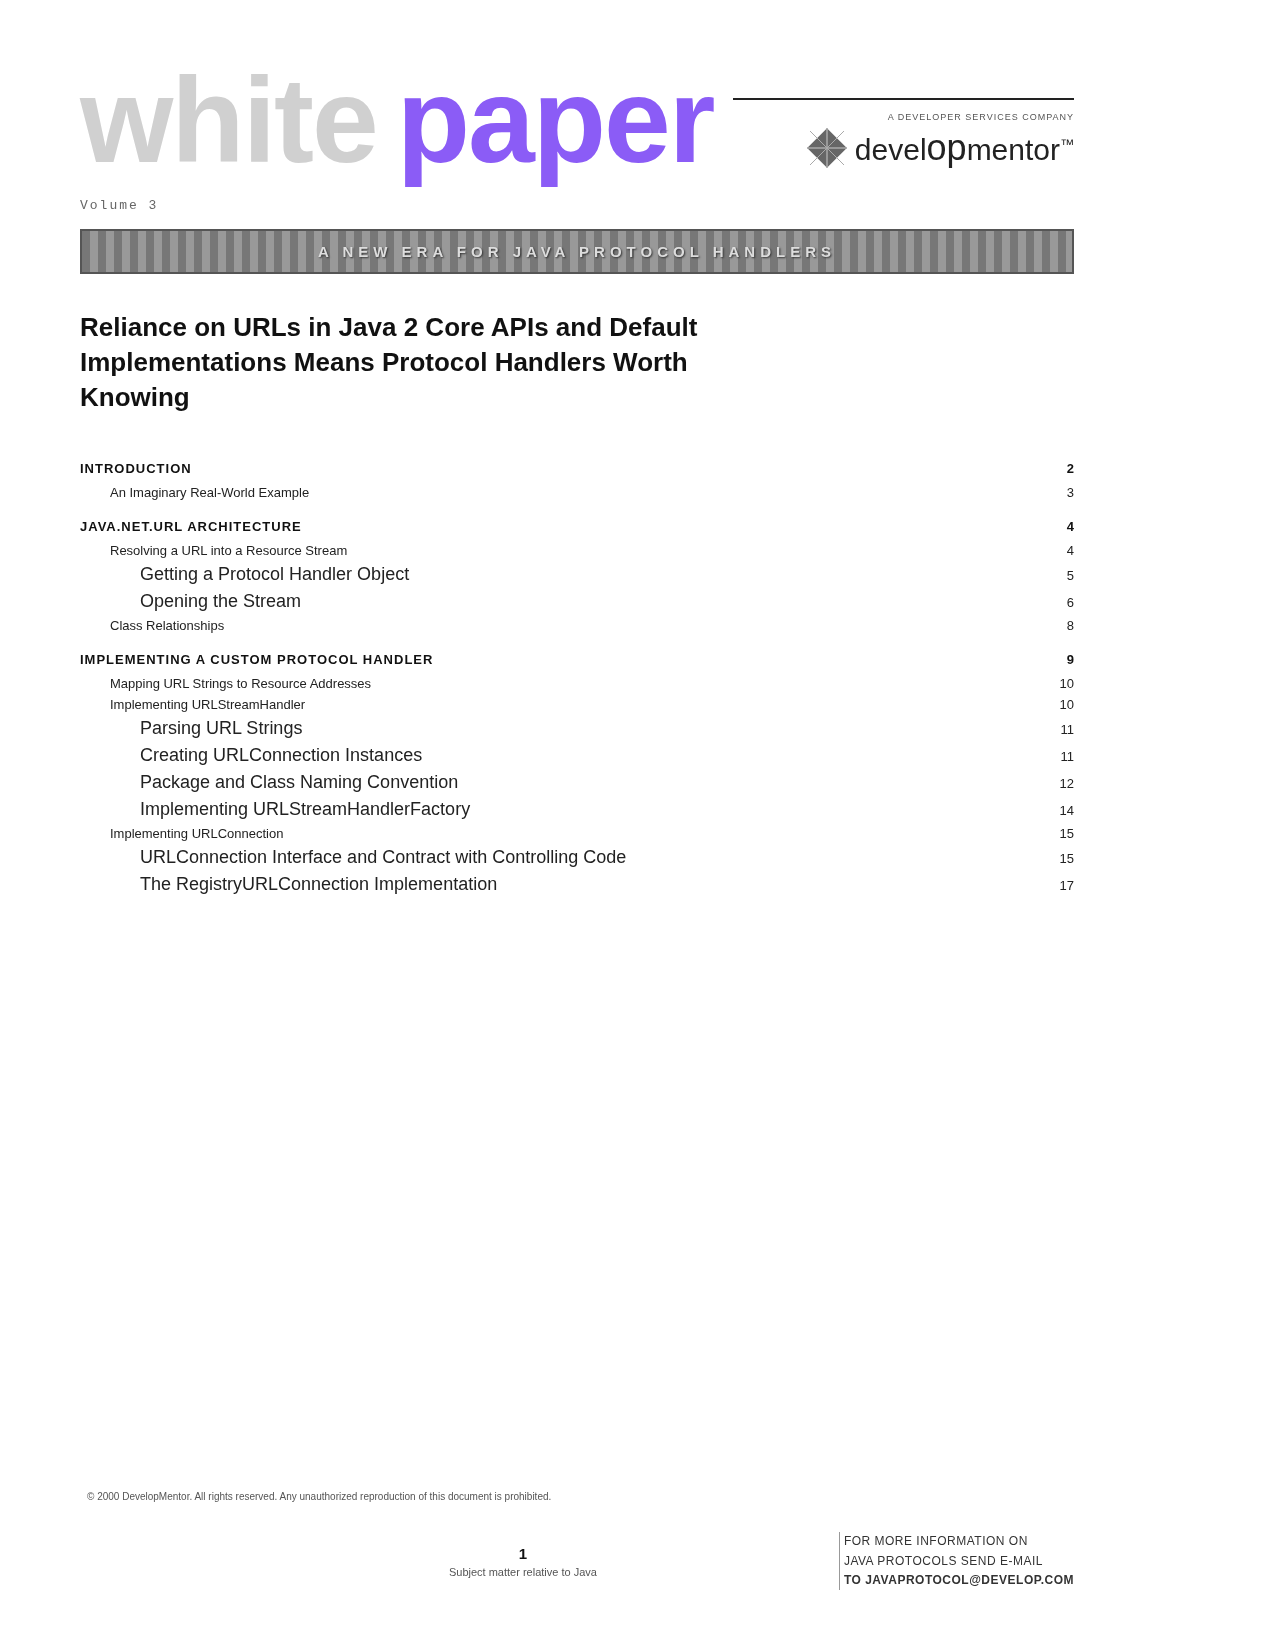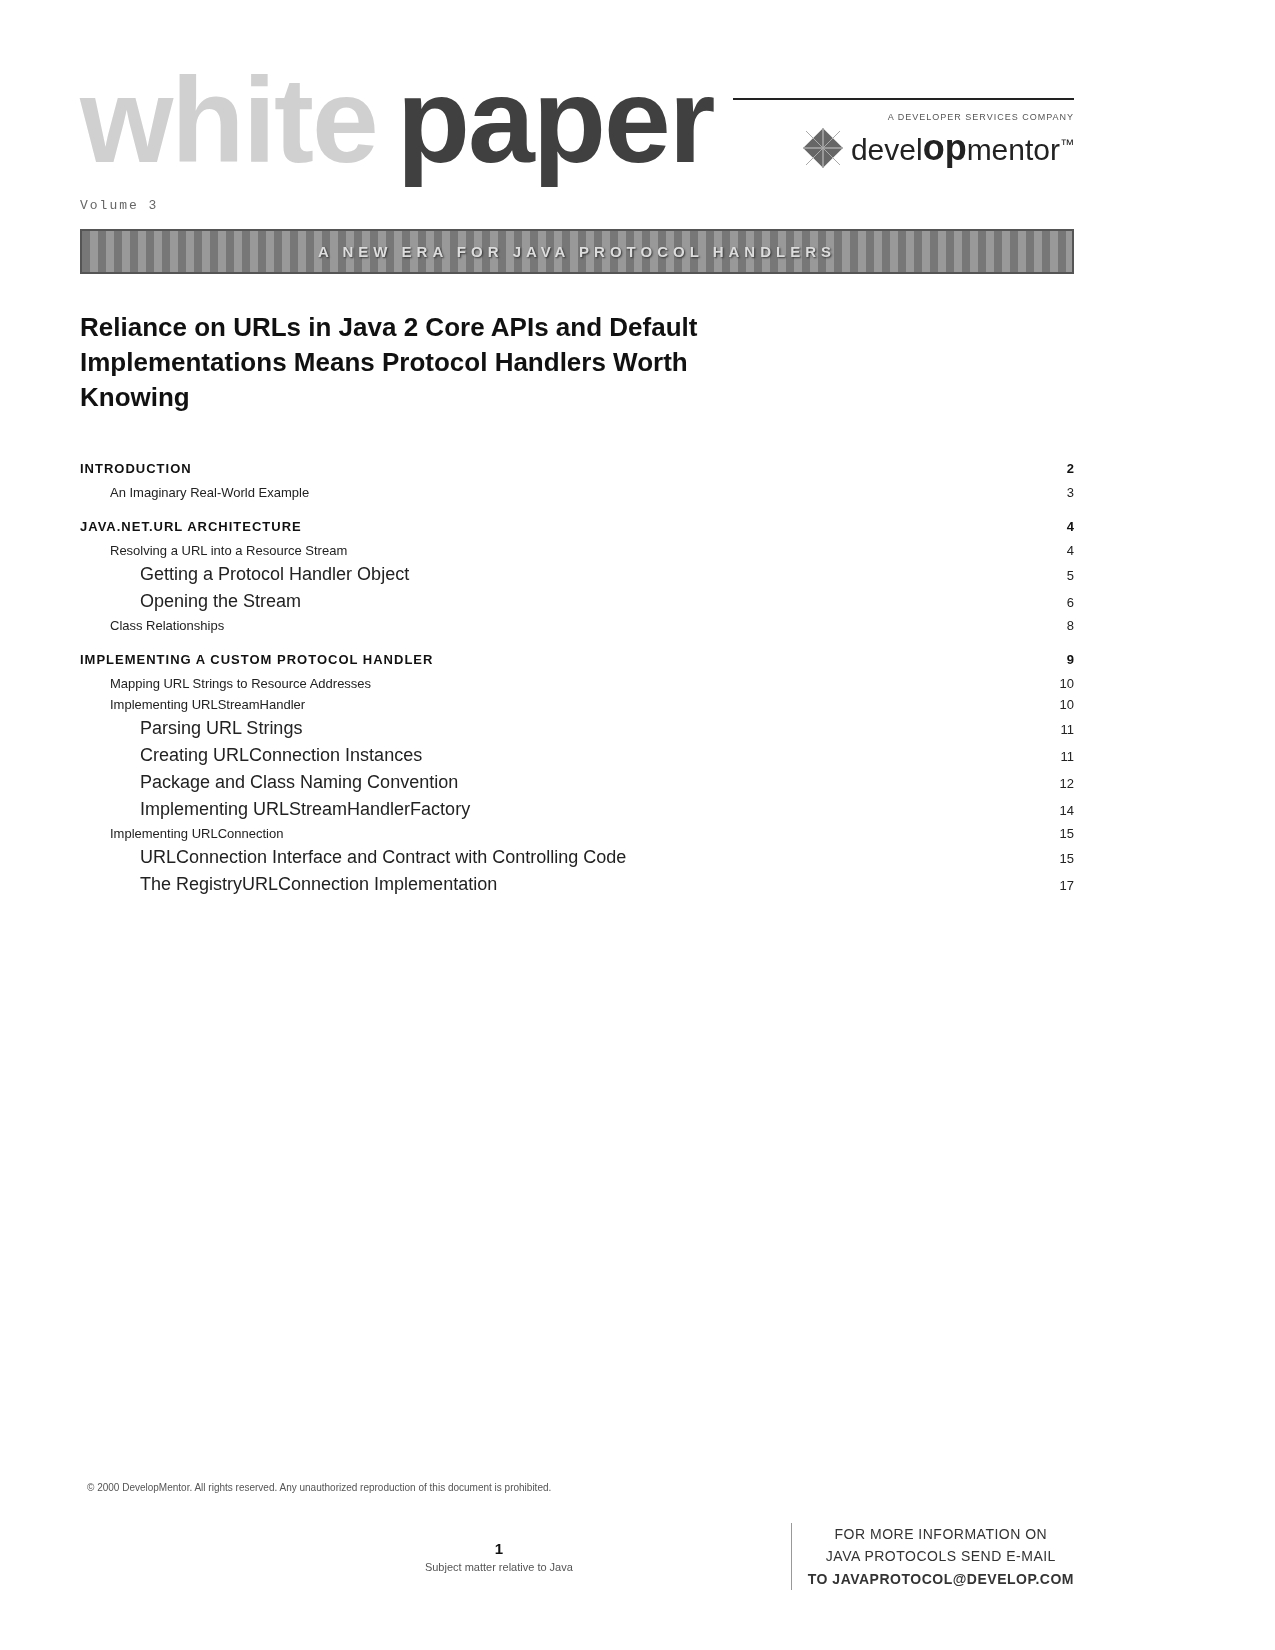--- a/index.html
+++ b/index.html
@@ -36,21 +36,21 @@
       font-weight: 900;
       color: #d0d0d0;
       letter-spacing: -2px;
       line-height: 1;
       font-family: Arial, Helvetica, sans-serif;
     }
 
     .paper-text {
       font-size: 120px;
       font-weight: 900;
-      color: #404040;
+      color: #8b5cf6;
       letter-spacing: -2px;
       line-height: 1;
       font-family: Arial, Helvetica, sans-serif;
       margin-left: 20px;
     }
 
     .title-right {
       flex: 1;
       display: flex;
       flex-direction: column;
@@ -234,25 +234,25 @@
     .footer-subject {
       font-family: Arial, Helvetica, sans-serif;
       font-size: 11px;
       color: #555;
       text-align: center;
       flex: 1;
     }
 
     .footer-right-info {
       font-family: Arial, Helvetica, sans-serif;
-      font-size: 14px;
+      font-size: 12px;
       color: #333;
-      text-align: center;
+      text-align: left;
       border-left: 1px solid #999;
-      padding-left: 16px;
+      padding-left: 4px;
       line-height: 1.6;
       text-transform: uppercase;
       letter-spacing: 0.5px;
     }
 
     .footer-right-info .email {
       font-weight: 700;
     }
 
     
@@ -277,21 +277,21 @@
         <div class="logo-wrapper">
 
           <svg width="44" height="44" viewBox="0 0 44 44">
             <rect x="8" y="8" width="28" height="28" fill="#666" transform="rotate(45 22 22)"></rect>
             <line x1="22" y1="2" x2="22" y2="42" stroke="#aaa" stroke-width="1.5"></line>
             <line x1="2" y1="22" x2="42" y2="22" stroke="#aaa" stroke-width="1.5"></line>
             <line x1="5" y1="5" x2="39" y2="39" stroke="#aaa" stroke-width="1"></line>
             <line x1="39" y1="5" x2="5" y2="39" stroke="#aaa" stroke-width="1"></line>
           </svg>
           <span style="font-family: Arial, sans-serif; font-size: 30px; color: #222; letter-spacing: 0px; line-height:1;">
-            <span style="font-weight:300;">devel</span><span style="font-weight:700; font-size:36px;">op</span><span style="font-weight:300;">mentor</span><span style="font-size:14px; vertical-align:super; font-weight:300;">™</span>
+            <span style="font-weight:300;">devel</span><span style="font-weight:400; font-size:36px;">op</span><span style="font-weight:300;">mentor</span><span style="font-size:14px; vertical-align:super; font-weight:300;">™</span>
           </span>
         </div>
       </div>
     </div>
   </div>
 
   <div class="volume-line">
     <span>Volume 3</span>
   </div>
 

